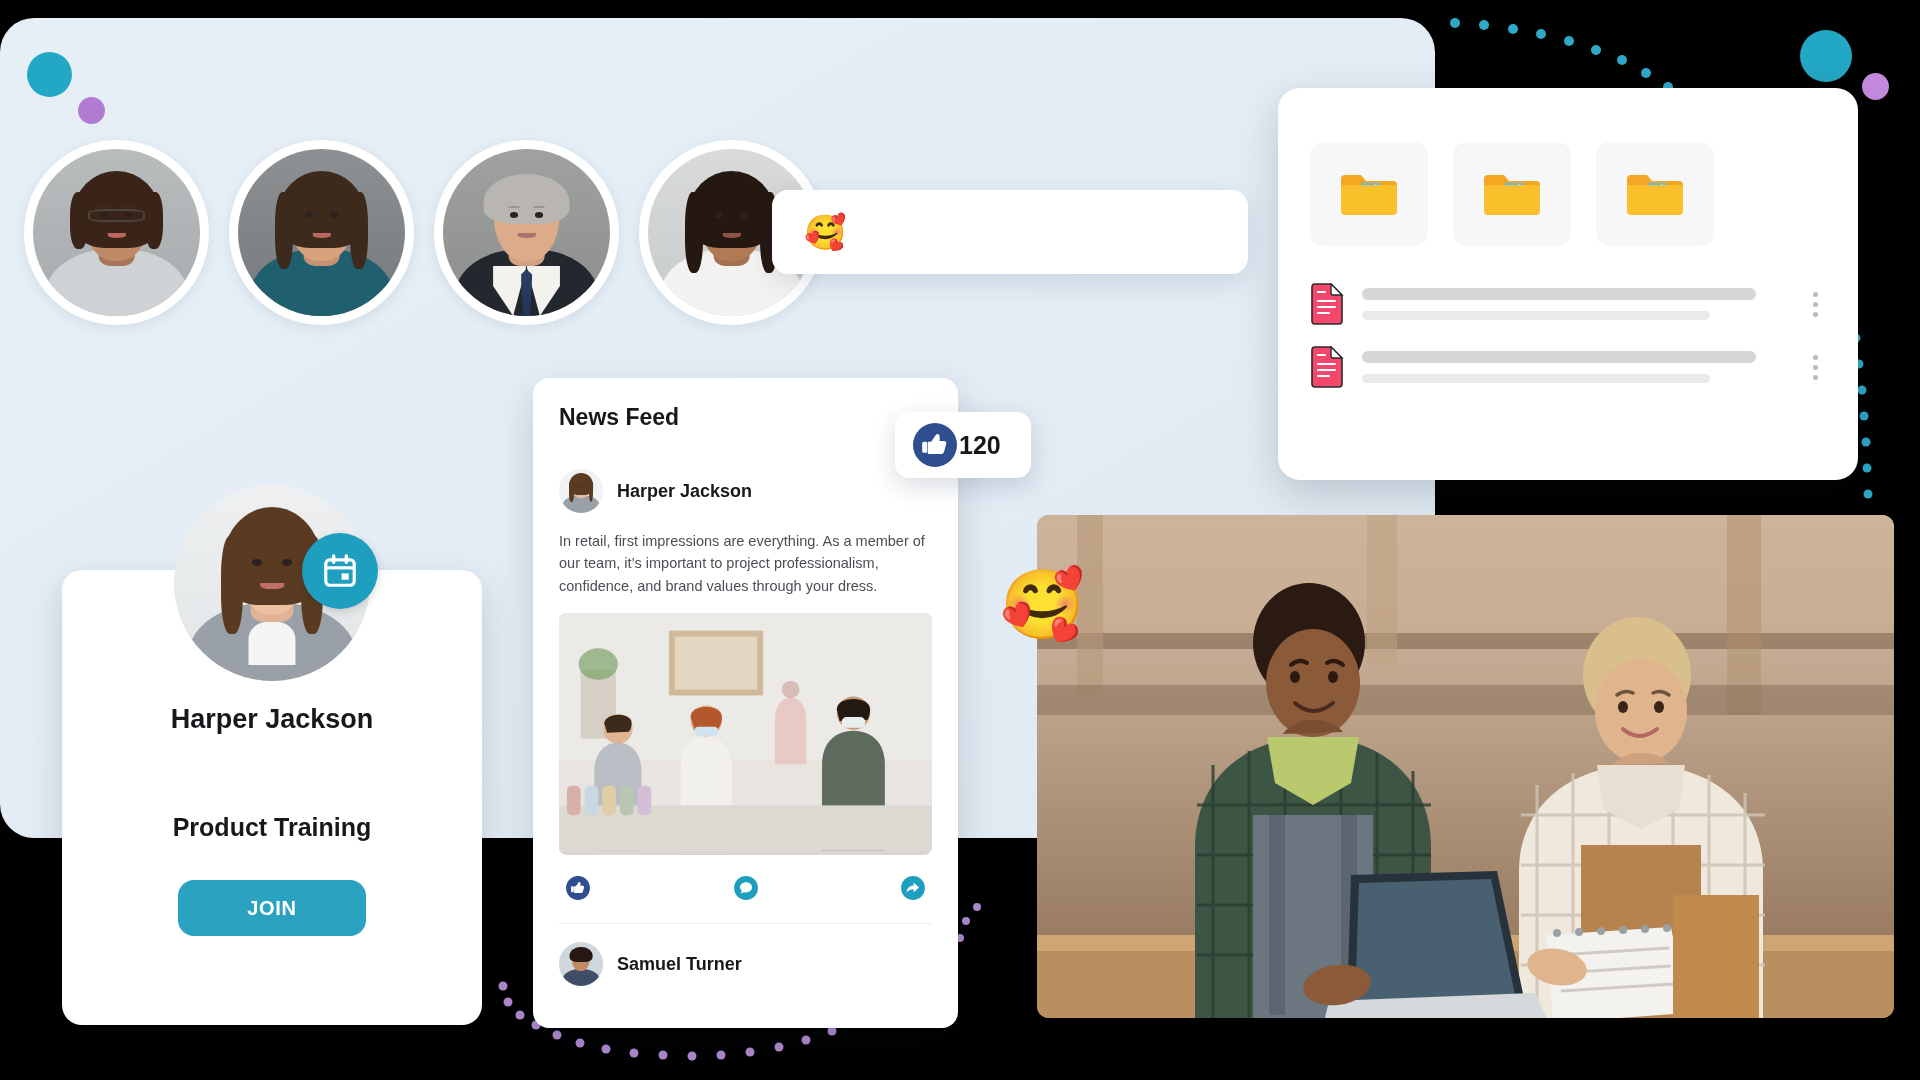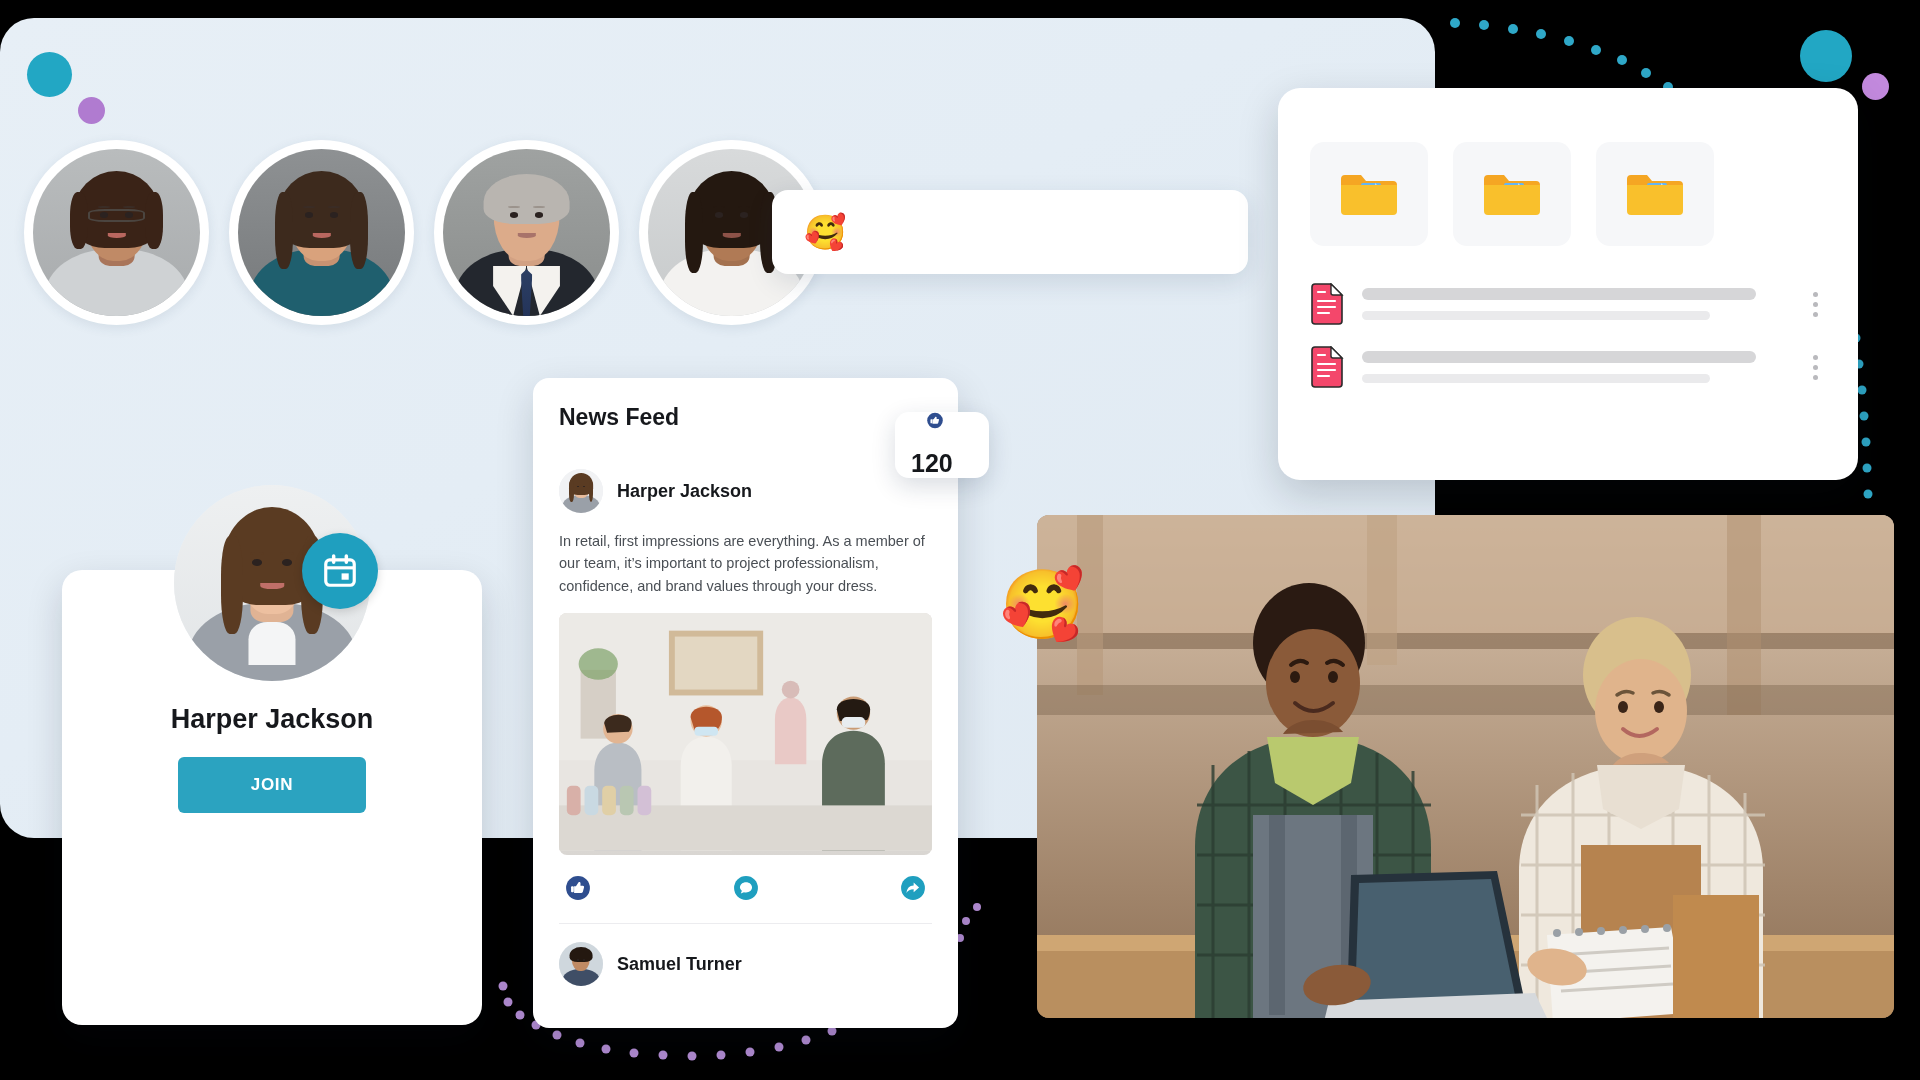--- a/index.html
+++ b/index.html
@@ -112,23 +112,23 @@
   }
   .pc-badge {
     position: absolute; right: -8px; top: 48px;
     width: 76px; height: 76px; border-radius: 50%;
     background: #1f9fbf; display: flex; align-items: center; justify-content: center;
     box-shadow: 0 3px 10px rgba(0,0,0,.15);
   }
   .pc-name { margin-top: 134px; font-size: 27px; font-weight: 700; color: #16181c; }
   .pc-course { margin-top: 78px; font-size: 25px; font-weight: 700; color: #16181c; }
   .pc-join {
-    margin: 22px auto 0; width: 188px; height: 56px;
-    background: #2ba3c0; color: #fff; border: none; border-radius: 6px;
-    font-size: 17px; font-weight: 700; letter-spacing: .7px;
+    margin: 38px auto 0; width: 188px; height: 56px;
+    background: #2ba3c0; color: #fff; border: none; border-radius: 16px;
+    font-size: 20px; font-weight: 700; letter-spacing: .7px;
     font-family: "Liberation Sans", sans-serif; cursor: pointer;
   }
 
   
   .feed-card {
     position: absolute; left: 533px; top: 378px;
     width: 425px; height: 650px;
     background: #ffffff; border-radius: 16px;
     box-shadow: 0 14px 38px rgba(10,25,45,.16);
     padding: 26px 26px 4px 26px; overflow: hidden;
@@ -143,22 +143,22 @@
     position: relative; background: linear-gradient(#e9e6e2,#d9d6d2);
   }
   .actions { display: flex; justify-content: space-between; align-items: center;
              padding: 20px 6px 18px 6px; border-bottom: 1px solid #ececef; }
   .samuel-row { display: flex; align-items: center; gap: 14px; padding-top: 18px; }
 
   
   .float-pill {
     position: absolute; background: #fff; border-radius: 14px;
     box-shadow: 0 8px 24px rgba(20,40,70,.16);
-    display: flex; align-items: flex-start; gap: 20px;
-    padding: 0 30px 0 16px; height: 66px; flex-direction: column;
+    display: flex; align-items: center; 
+    padding: 0 30px 0 16px; height: 66px;
   }
   .pill-like { left: 895px; top: 412px; }
   .pill-share { left: 838px; top: 794px; }
   .pill-num { font-size: 25px; font-weight: 700; color: #16181c; }
 
   
   .photo-card {
     position: absolute; left: 1037px; top: 515px;
     width: 857px; height: 503px;
     border-radius: 12px; overflow: hidden;
@@ -413,20 +413,21 @@
       <div class="pc-badge">
         <svg width="38" height="38" viewBox="0 0 24 24">
           <rect x="3" y="5" width="18" height="16" rx="2.5" fill="none" stroke="#ffffff" stroke-width="2"></rect>
           <path d="M3 10h18" stroke="#ffffff" stroke-width="2"></path>
           <path d="M8 2.5v4M16 2.5v4" stroke="#ffffff" stroke-width="2.2" stroke-linecap="round"></path>
           <rect x="13" y="13.5" width="4.5" height="4" fill="#ffffff"></rect>
         </svg>
       </div>
     </div>
     <div class="pc-name">Harper Jackson</div>
+    <div class="pc-course">Product Training</div>
     <button class="pc-join">JOIN</button>
   </div>
 
   <div class="feed-card">
     <div class="feed-title">News Feed</div>
 
     <div class="post-head">
       <div class="post-av">
         <div class="face">
           <div class="f-bg" style="background:#f1f2f4"></div>

